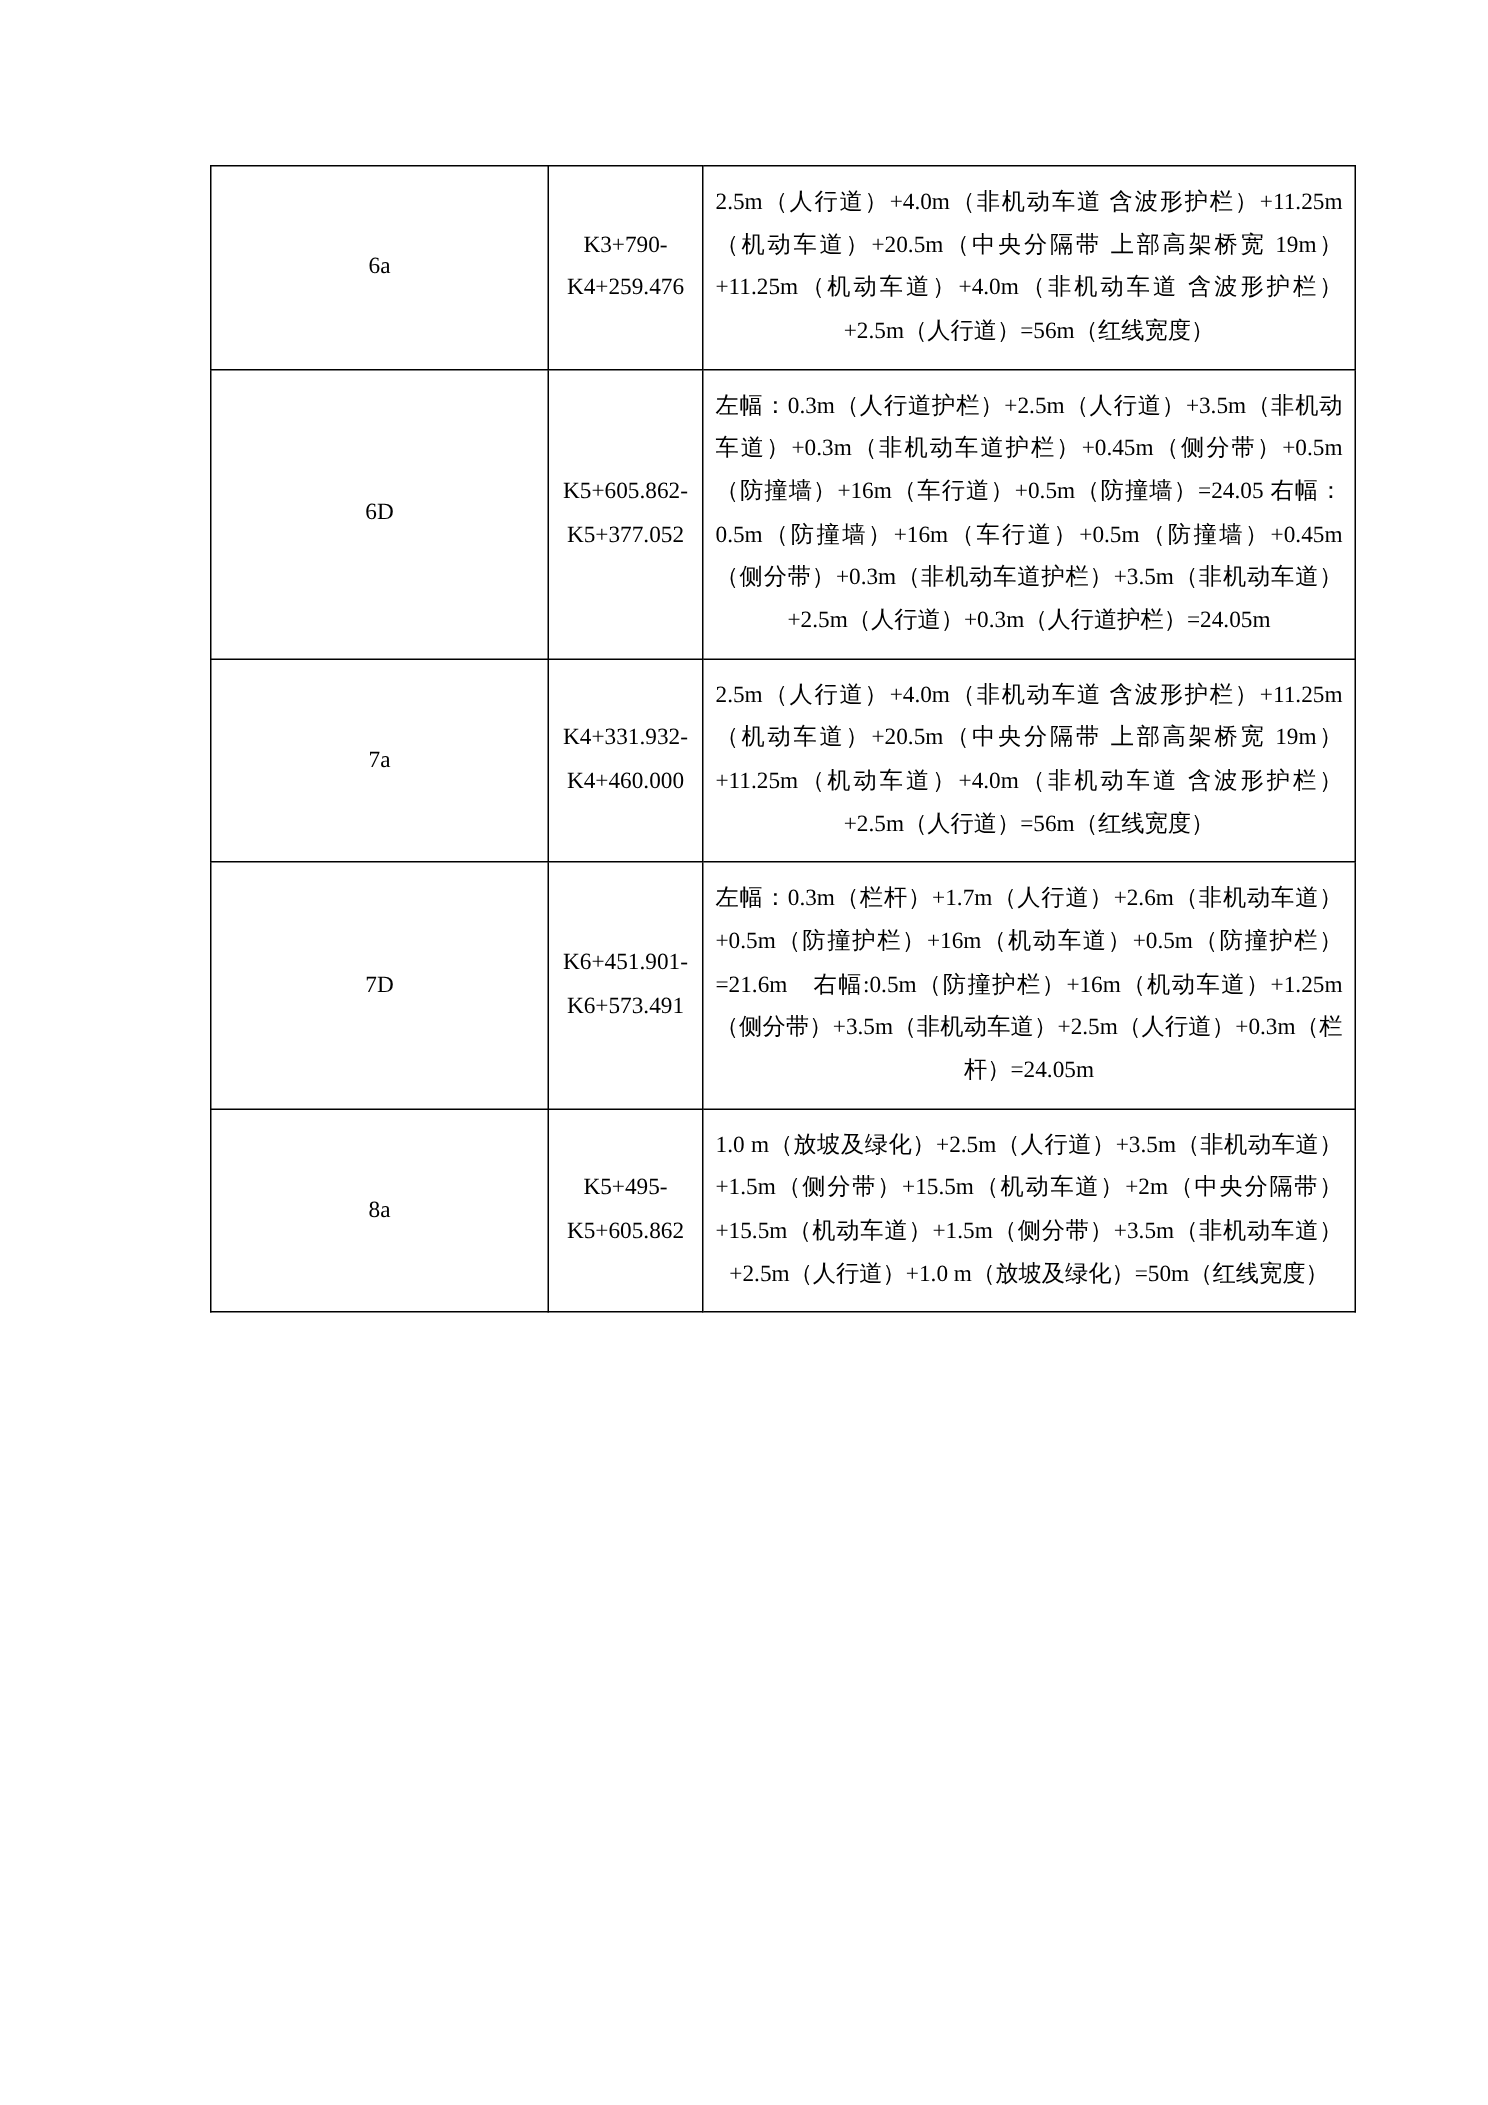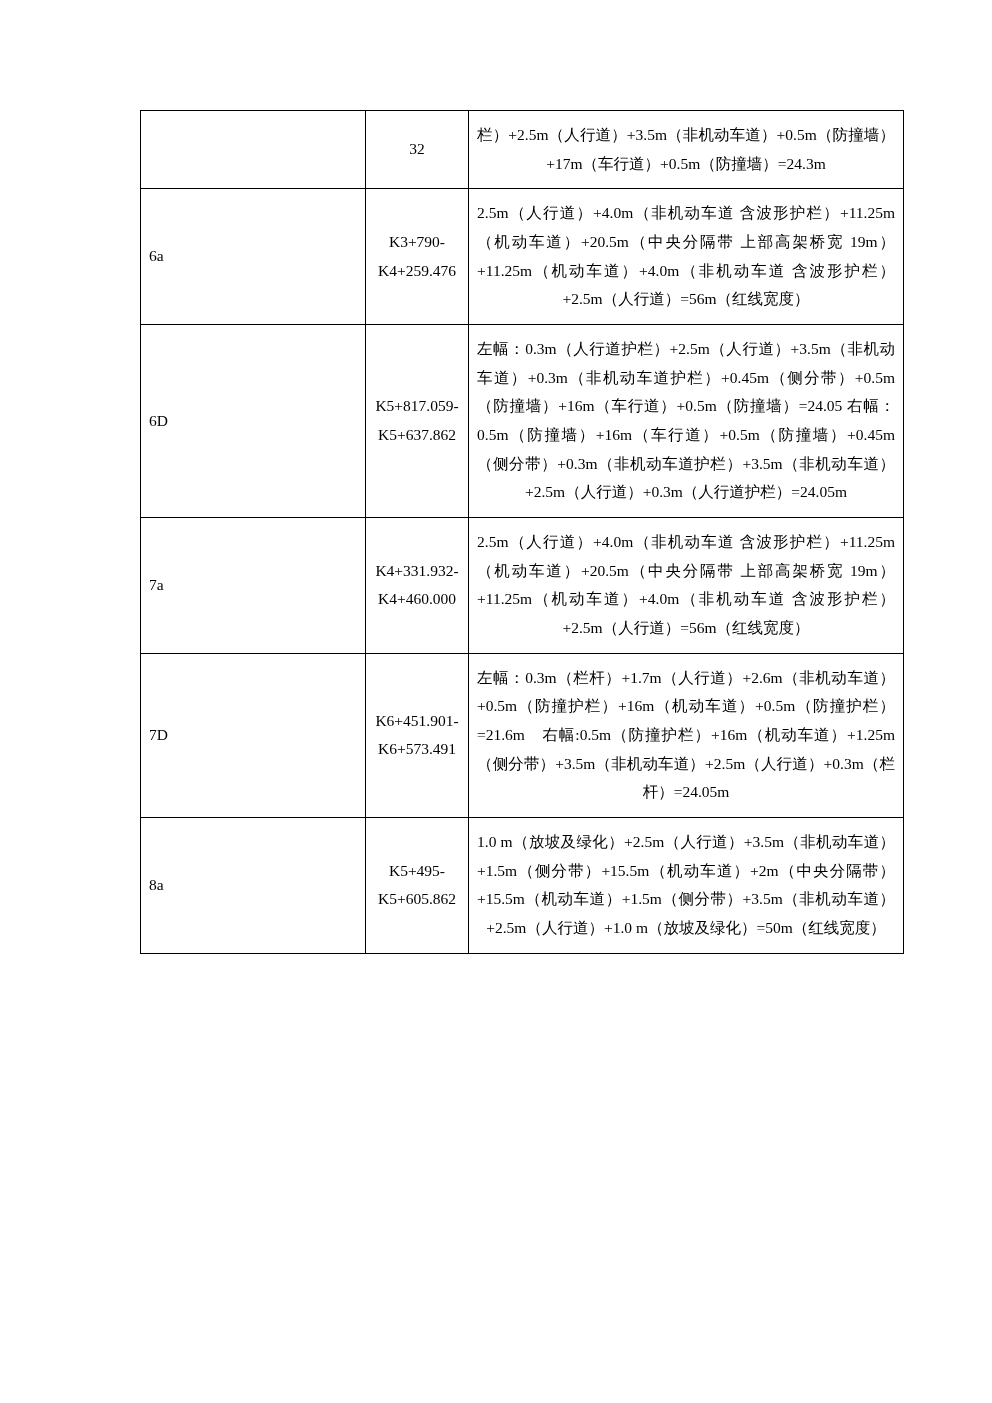--- a/index.html
+++ b/index.html
@@ -33,20 +33,21 @@
   }
   table.doc-table td {
     border: 1px solid #000000;
     vertical-align: middle;
     padding: 10px 8px;
     font-size: 15.5px;
     line-height: 1.85;
   }
   td.col-id {
     width: 208px;
+    text-align: center;
   }
   td.col-station {
     width: 86px;
     text-align: center;
     line-height: 2.0;
   }
   td.col-desc {
     width: 418px;
     text-align: center;
   }
@@ -58,39 +59,32 @@
   }
 </style>
 </head>
 <body>
 
 <div class="page">
   <div class="table-wrap">
     <table class="doc-table">
       <tbody>
 
-        <tr>
-          <td class="col-id"></td>
-          <td class="col-station">32</td>
-          <td class="col-desc">
-            <span class="desc-just">栏）+2.5m（人行道）+3.5m（非机动车道）+0.5m（防撞墙）+17m（车行道）+0.5m（防撞墙）=24.3m</span>
-          </td>
-        </tr>
 
         <tr>
           <td class="col-id">6a</td>
           <td class="col-station">K3+790-K4+259.476</td>
           <td class="col-desc">
             <span class="desc-just">2.5m（人行道）+4.0m（非机动车道 含波形护栏）+11.25m（机动车道）+20.5m（中央分隔带 上部高架桥宽 19m）+11.25m（机动车道）+4.0m（非机动车道 含波形护栏）+2.5m（人行道）=56m（红线宽度）</span>
           </td>
         </tr>
 
         <tr>
           <td class="col-id">6D</td>
-          <td class="col-station">K5+817.059-K5+637.862</td>
+          <td class="col-station">K5+605.862-K5+377.052</td>
           <td class="col-desc">
             <span class="desc-just">左幅：0.3m（人行道护栏）+2.5m（人行道）+3.5m（非机动车道）+0.3m（非机动车道护栏）+0.45m（侧分带）+0.5m（防撞墙）+16m（车行道）+0.5m（防撞墙）=24.05 右幅：0.5m（防撞墙）+16m（车行道）+0.5m（防撞墙）+0.45m（侧分带）+0.3m（非机动车道护栏）+3.5m（非机动车道）+2.5m（人行道）+0.3m（人行道护栏）=24.05m</span>
           </td>
         </tr>
 
         <tr>
           <td class="col-id">7a</td>
           <td class="col-station">K4+331.932-K4+460.000</td>
           <td class="col-desc">
             <span class="desc-just">2.5m（人行道）+4.0m（非机动车道 含波形护栏）+11.25m（机动车道）+20.5m（中央分隔带 上部高架桥宽 19m）+11.25m（机动车道）+4.0m（非机动车道 含波形护栏）+2.5m（人行道）=56m（红线宽度）</span>

